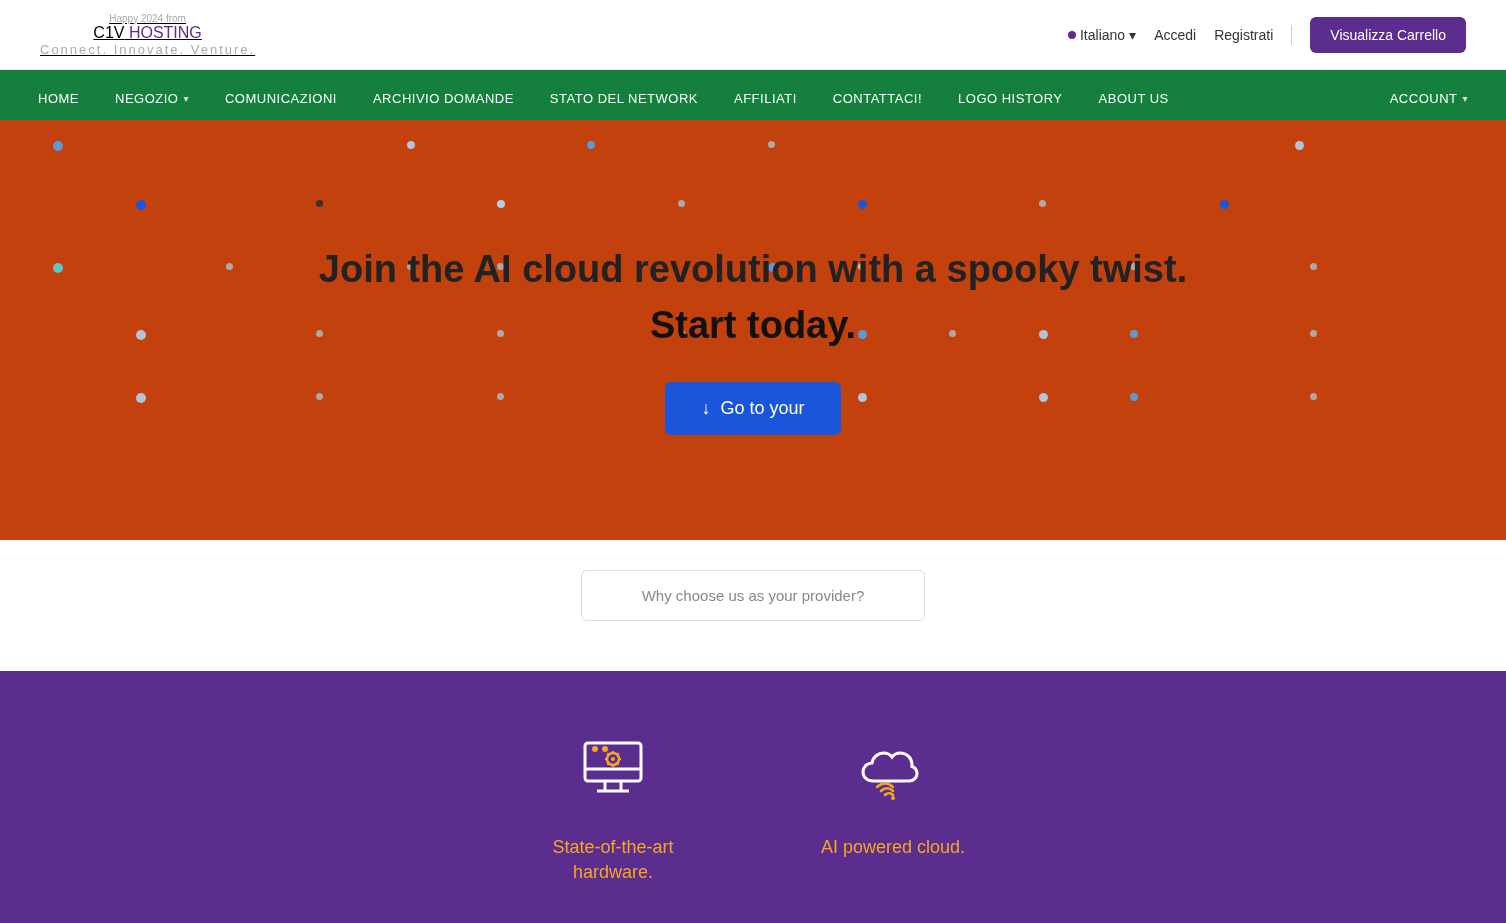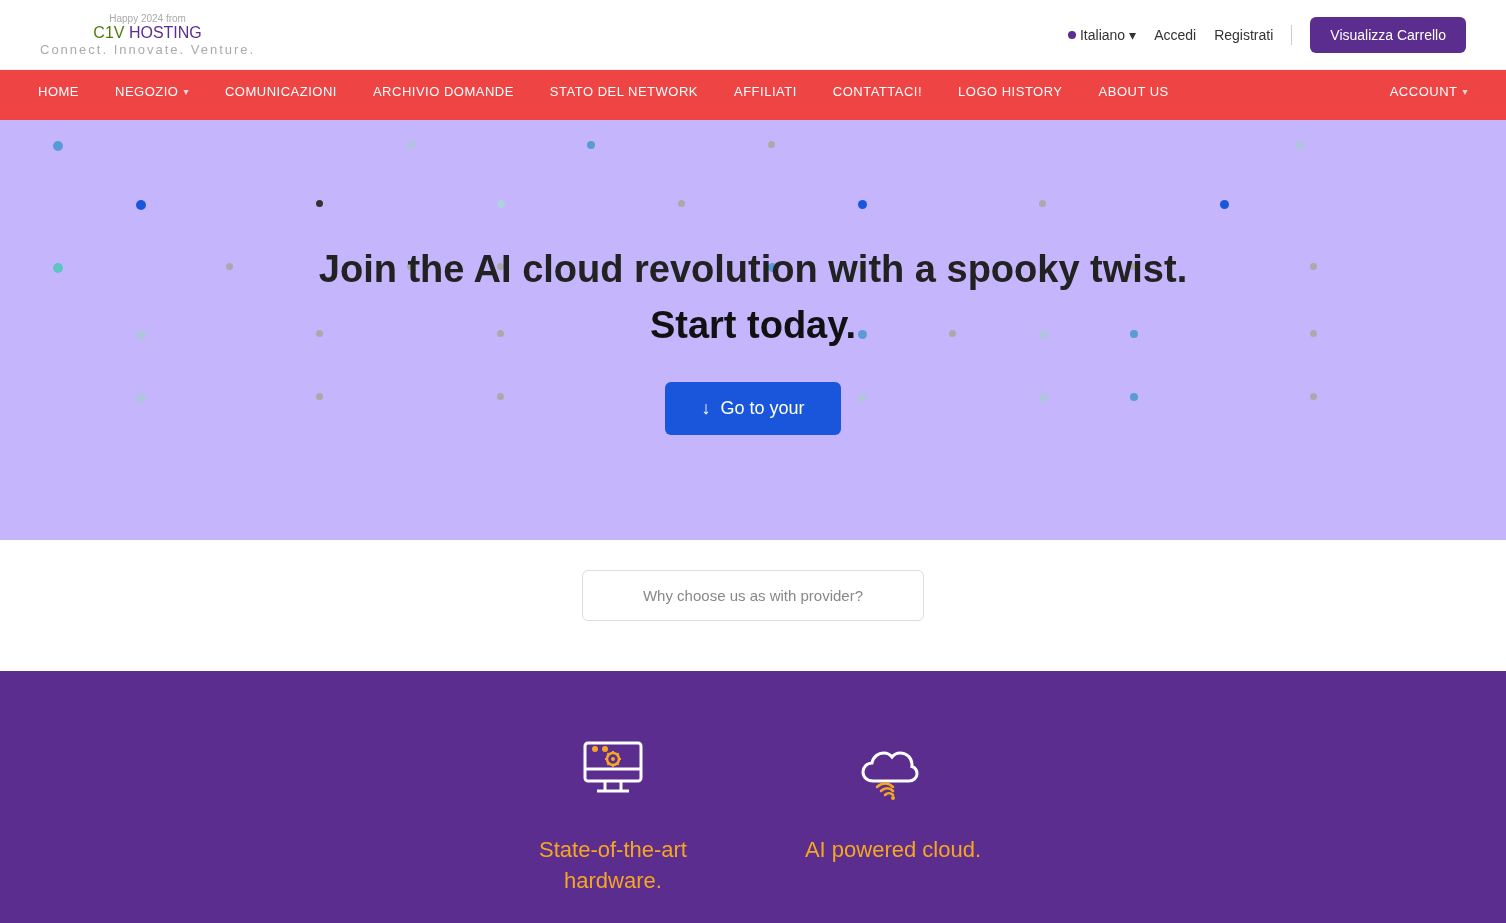--- a/index.html
+++ b/index.html
@@ -13,26 +13,27 @@
       padding: 10px 40px;
       background: #fff;
       border-bottom: 1px solid #eee;
       position: relative;
       min-height: 70px;
     }
     .logo-area {
       display: flex;
       flex-direction: column;
       align-items: center;
+      text-decoration: underline;
     }
     .logo-happy {
       font-size: 10px;
       color: #aaa;
     }
-    .logo-c1v { color: #4d7c0f; }
+    .logo-c1v { color: #000000; }
     .logo-hosting { color: #5b2d8e; }
     .logo-tagline {
       font-size: 13px;
       color: #aaa;
       letter-spacing: 2px;
     }
     .top-right {
       display: flex;
       align-items: center;
       gap: 18px;
@@ -71,23 +72,23 @@
       border: none;
       border-radius: 6px;
       padding: 10px 20px;
       font-size: 14px;
       cursor: pointer;
       font-weight: 500;
     }
 
     
     .nav-bar {
-      background: #ef4444;
-      display: flex;
-      align-items: flex-start;
+      background: #15803d;
+      display: flex;
+      align-items: flex-end;
       justify-content: center;
       gap: 0;
       padding: 0 20px;
       min-height: 50px;
     }
     .nav-item {
       color: #fff;
       font-size: 13px;
       font-weight: 500;
       letter-spacing: 0.5px;
@@ -102,21 +103,21 @@
     .nav-chevron {
       font-size: 10px;
       opacity: 0.8;
     }
     .nav-spacer { flex: 1; }
 
     
     .hero {
       position: relative;
       min-height: 420px;
-      background: #c4b5fd;
+      background: #c2410c;
       display: flex;
       flex-direction: column;
       align-items: center;
       justify-content: center;
       overflow: hidden;
       padding: 60px 20px 40px;
     }
     .dots-container {
       position: absolute;
       top: 0; left: 0; right: 0; bottom: 0;
@@ -195,21 +196,21 @@
     .feature-icon-wrap {
       width: 80px;
       height: 80px;
       margin-bottom: 24px;
       display: flex;
       align-items: center;
       justify-content: center;
     }
     .feature-label {
       color: #f5a623;
-      font-size: 22px;
+      font-size: 18px;
       font-weight: 500;
       line-height: 1.4;
     }
 
     
     .icon-svg { width: 72px; height: 72px; }
 
     
     .hero-dot-1  { top: 5%;   left: 3.5%;  width: 10px; height: 10px; background: #5b9bd5; }
     .hero-dot-2  { top: 5%;   left: 27%;   width: 8px;  height: 8px;  background: #b0c4de; }
@@ -354,21 +355,21 @@
     <h2 class="hero-subtitle">Start today.</h2>
     <button class="cta-btn">
       <span class="cta-arrow">↓</span>
       <span>Go to your</span>
     </button>
   </div>
 </section>
 
 <div class="why-section">
   <div class="why-box">
-    <span>Why choose us as with provider?</span>
+    <span>Why choose us as your provider?</span>
   </div>
 </div>
 
 <section class="features-section">
 
   <div class="feature-item">
     <div class="feature-icon-wrap">
       <svg class="icon-svg" viewBox="0 0 72 72" fill="none" xmlns="http://www.w3.org/2000/svg">
 
         <rect x="8" y="8" width="56" height="38" rx="3" stroke="white" stroke-width="3" fill="none"></rect>

